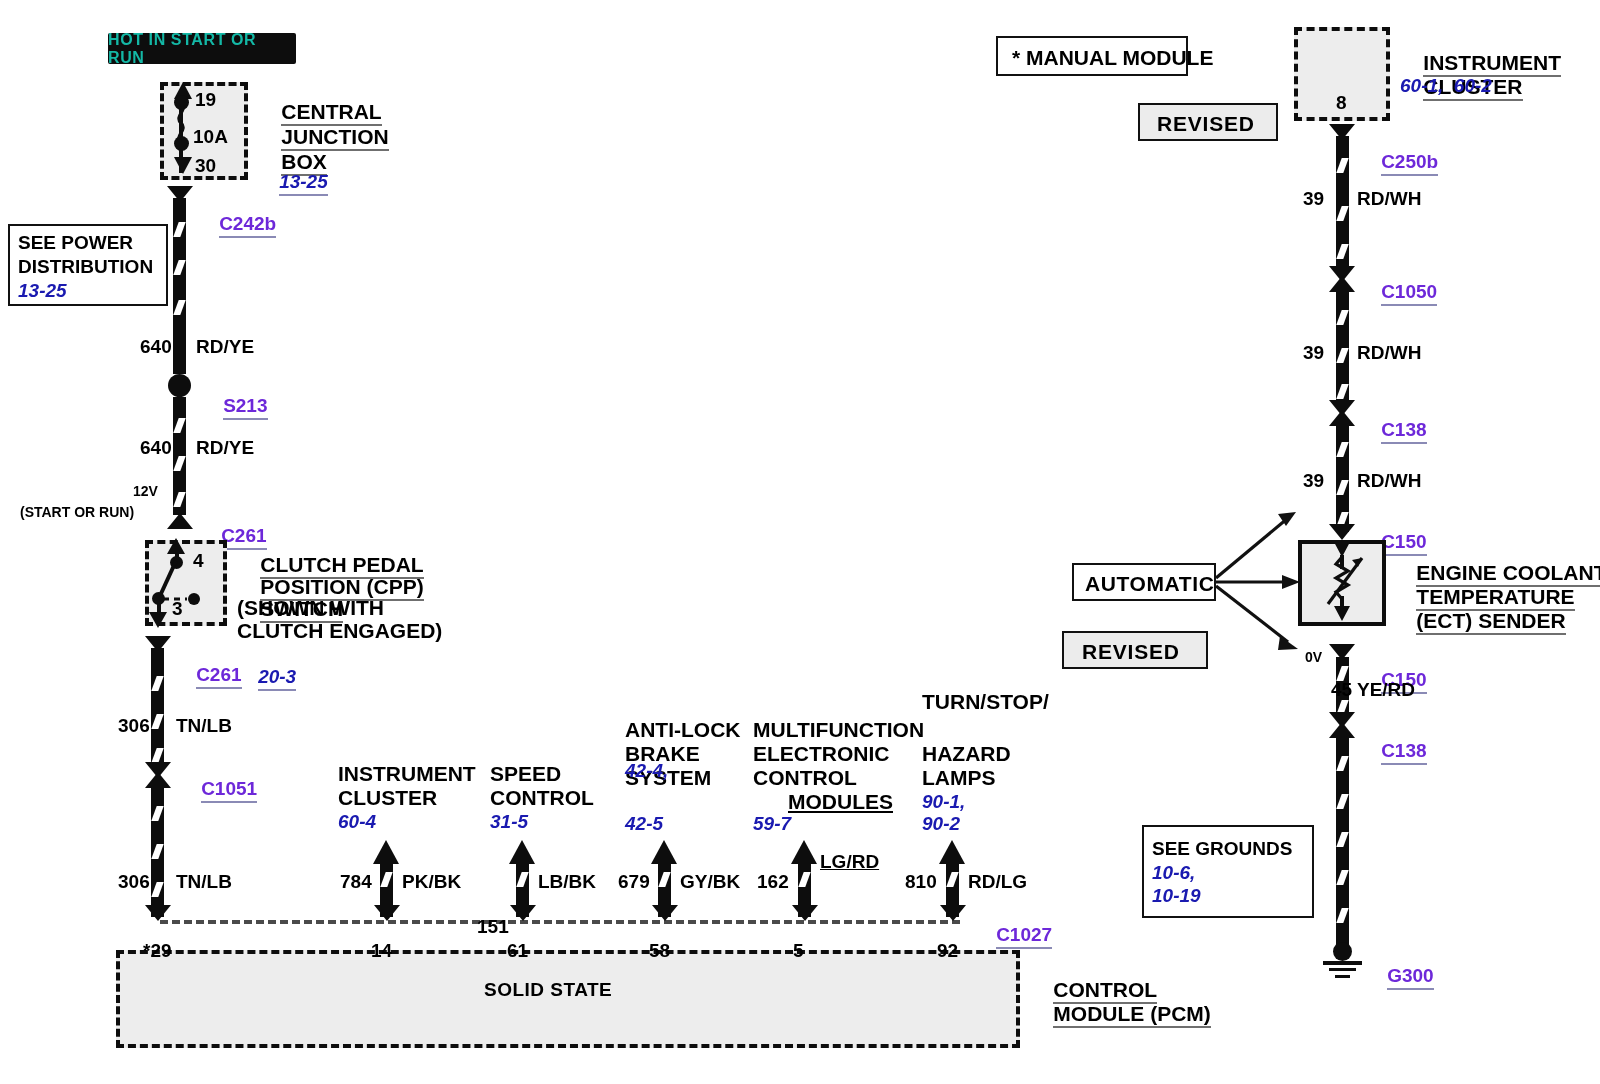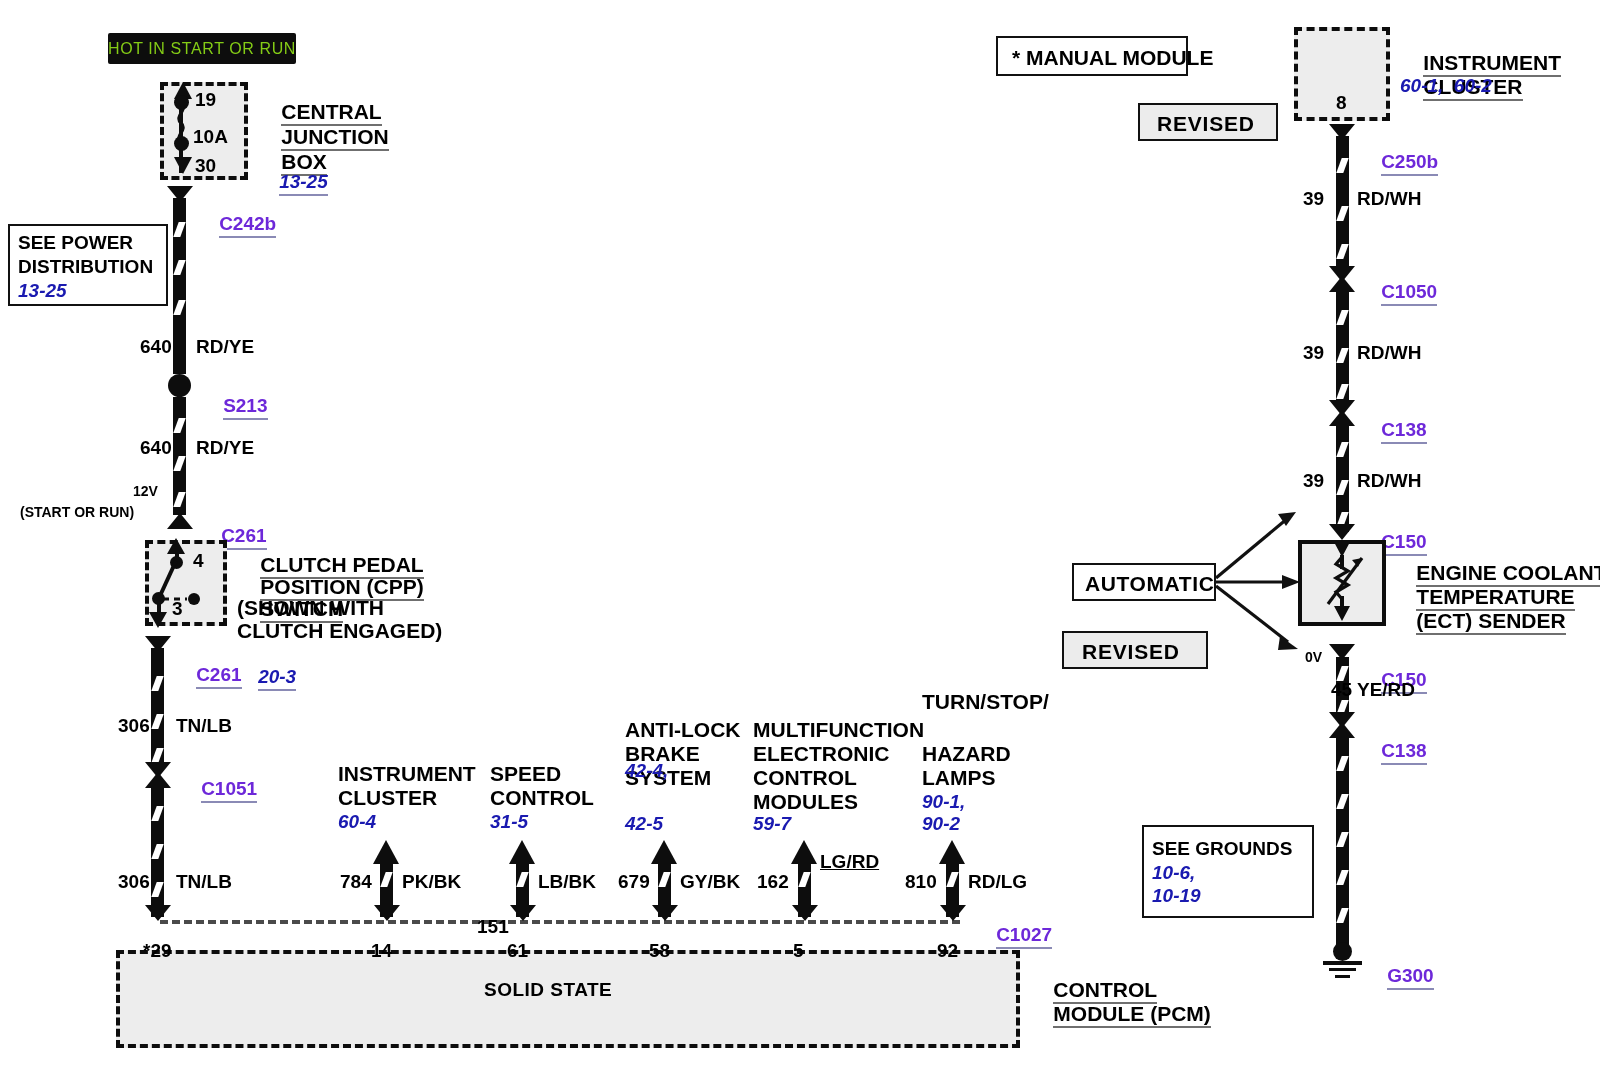--- a/index.html
+++ b/index.html
@@ -13,23 +13,23 @@
   .blueref{color:#6d28d9;font-weight:bold;font-style:normal;}
   .sm{font-size:14px;}
   .md{font-size:19px;}
   .lg{font-size:21px;}
 
   
   .ul{border-bottom:2px solid #6f6f6f;display:inline-block;padding-bottom:1px;}
   .ulb{border-bottom:2px solid #8a8ab5;display:inline-block;padding-bottom:1px;}
 
   
-  .blackbanner{position:absolute;background:#0d0d0d;color:#84cc16;
+  .blackbanner{position:absolute;background:#0d0d0d;color:#14b8a6;
       display:flex;align-items:center;justify-content:center;
-      font-weight:normal;letter-spacing:.6px;border-radius:2px;}
+      font-weight:bold;letter-spacing:.6px;border-radius:2px;}
   .refbox{position:absolute;border:2.5px solid #111;background:#fff;
       box-sizing:border-box;}
   .refbox.grayfill{background:#ececec;}
 
   .dashbox{position:absolute;box-sizing:border-box;background:#ededed;
       border:4px dashed #0d0d0d;}
   .solidbox{position:absolute;box-sizing:border-box;background:#ededed;
       border:4px solid #0d0d0d;}
 
   
@@ -210,21 +210,21 @@
   <div class="arrow-up" style="left:651px;top:840px;"></div>
   <div class="wire" style="left:658px;top:862px;height:55px;"></div>
   <div class="hash" style="left:661px;top:872px;"></div>
   <div class="t md" style="left:618px;top:871px;">679</div>
   <div class="t md" style="left:680px;top:871px;">GY/BK</div>
   <div class="conn-dn" style="left:652px;top:905px;"></div>
 
   <div class="t lg" style="left:753px;top:718px;">MULTIFUNCTION</div>
   <div class="t lg" style="left:753px;top:742px;">ELECTRONIC</div>
   <div class="t lg" style="left:753px;top:766px;">CONTROL</div>
-  <div class="t lg" style="left:753px;top:790px;">MODULES</div>
+  <div class="t lg" style="left:788px;top:790px;text-decoration:underline;">MODULES</div>
   <div class="t md blue" style="left:753px;top:813px;">59-7</div>
   <div class="arrow-up" style="left:791px;top:840px;"></div>
   <div class="wire" style="left:798px;top:862px;height:55px;"></div>
   <div class="hash" style="left:801px;top:872px;"></div>
   <div class="t md" style="left:757px;top:871px;">162</div>
   <div class="t md" style="left:820px;top:851px;text-decoration:underline;">LG/RD</div>
   <div class="conn-dn" style="left:792px;top:905px;"></div>
 
   <div class="t lg" style="left:922px;top:690px;text-align:center;">TURN/STOP/</div>
   <div class="t lg" style="left:922px;top:742px;">HAZARD</div>

